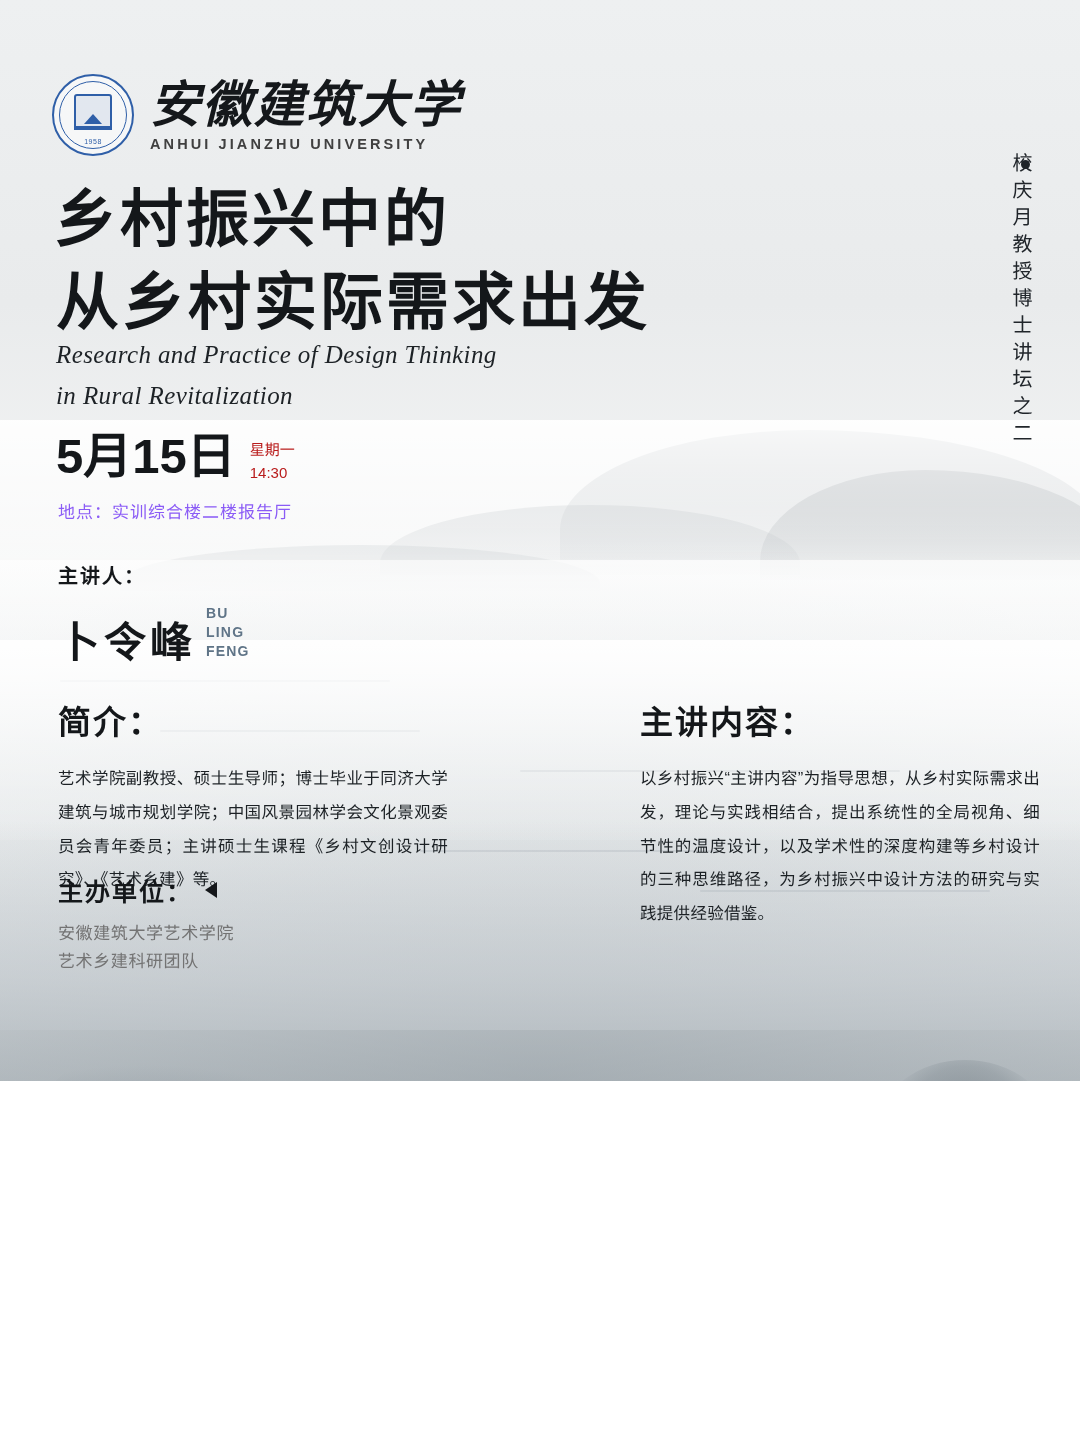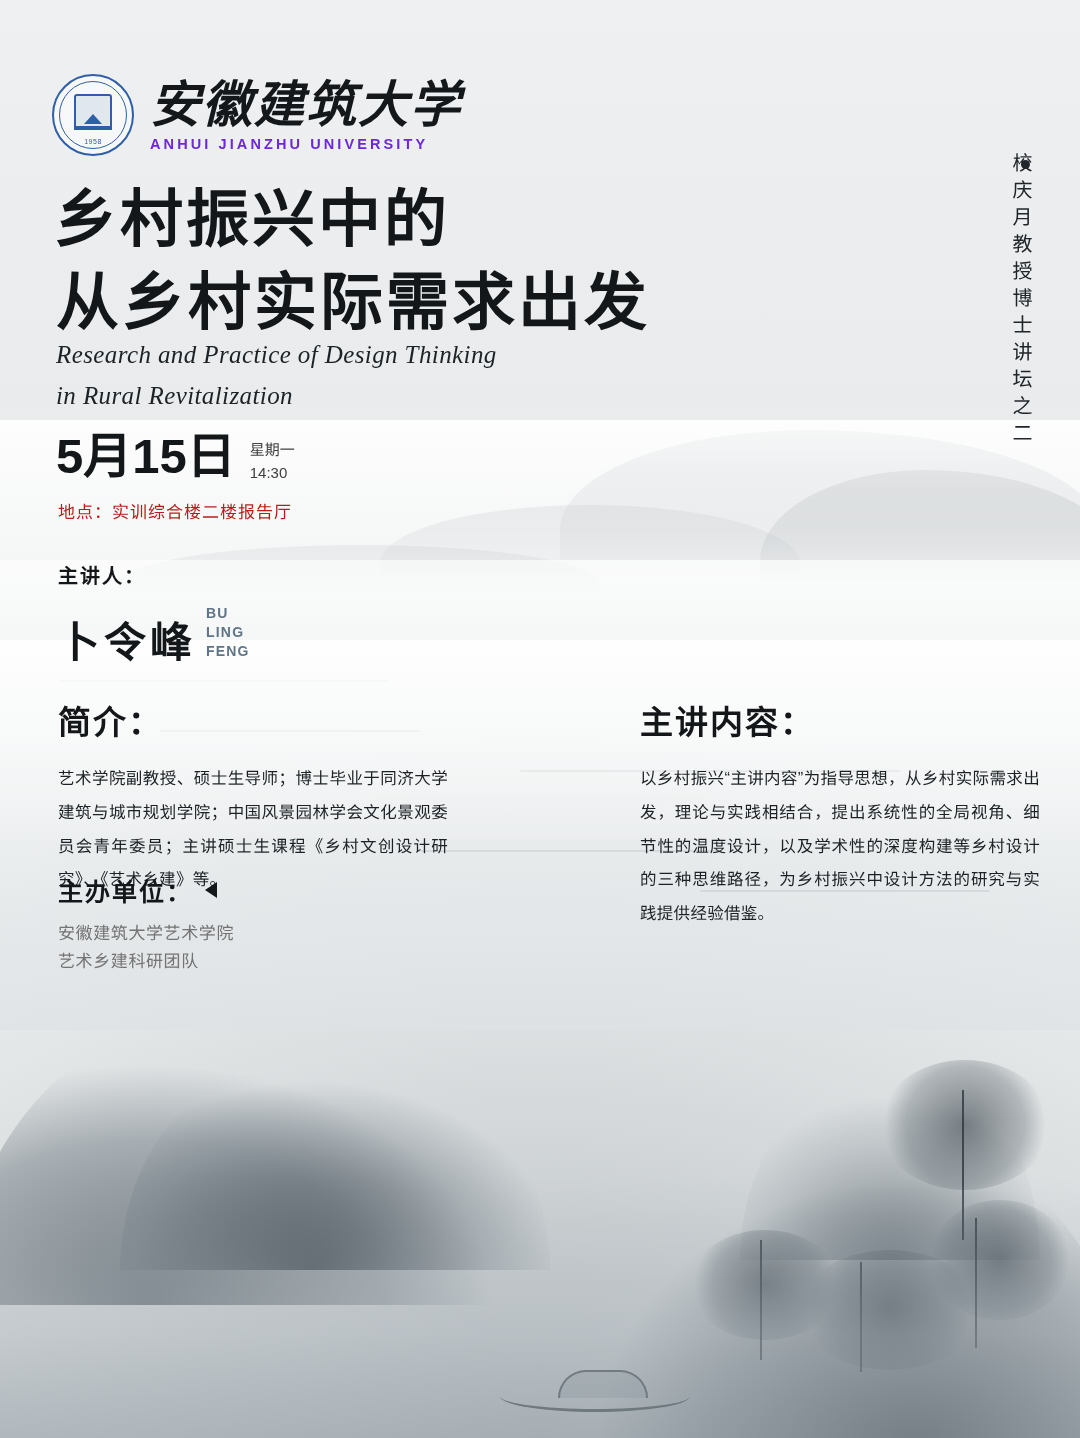--- a/index.html
+++ b/index.html
@@ -3,21 +3,21 @@
 <meta charset="utf-8">
 <style>
   html, body {
     margin: 0;
     padding: 0;
     background: #ffffff;
   }
   .poster {
     position: relative;
     width: 1080px;
-    height: 1438px;
+    height: 1081px;
     overflow: hidden;
     background: #f2f3f3;
     font-family: "Liberation Sans", "DejaVu Sans", sans-serif;
     color: #1c1f22;
   }
 
   
   .bg {
     position: absolute;
     inset: 0;
@@ -202,21 +202,21 @@
     font-size: 50px;
     line-height: 1.06;
     letter-spacing: 2px;
     color: #15181b;
   }
   .logo-en {
     margin-top: 4px;
     font-size: 14.5px;
     letter-spacing: 3.1px;
     font-weight: bold;
-    color: #6d28d9;
+    color: #404040;
   }
 
   
   .side-label {
     position: absolute;
     right: 44px; top: 152px;
     writing-mode: vertical-rl;
     text-orientation: upright;
     font-size: 20px;
     letter-spacing: 7px;
@@ -268,28 +268,28 @@
     font-size: 49px;
     line-height: 1;
     letter-spacing: 0px;
     color: #14171a;
   }
   .date-side {
     margin-left: 14px;
     padding-top: 6px;
     font-size: 15px;
     line-height: 1.55;
-    color: #404040;
+    color: #b91c1c;
   }
   .place {
     position: absolute;
     left: 58px; top: 498px;
     font-size: 17px;
     letter-spacing: 1px;
-    color: #b91c1c;
+    color: #8b5cf6;
   }
 
   
   .speaker-label {
     position: absolute;
     left: 58px; top: 560px;
     font-size: 20px;
     font-weight: bold;
     letter-spacing: 2px;
     color: #14171a;

